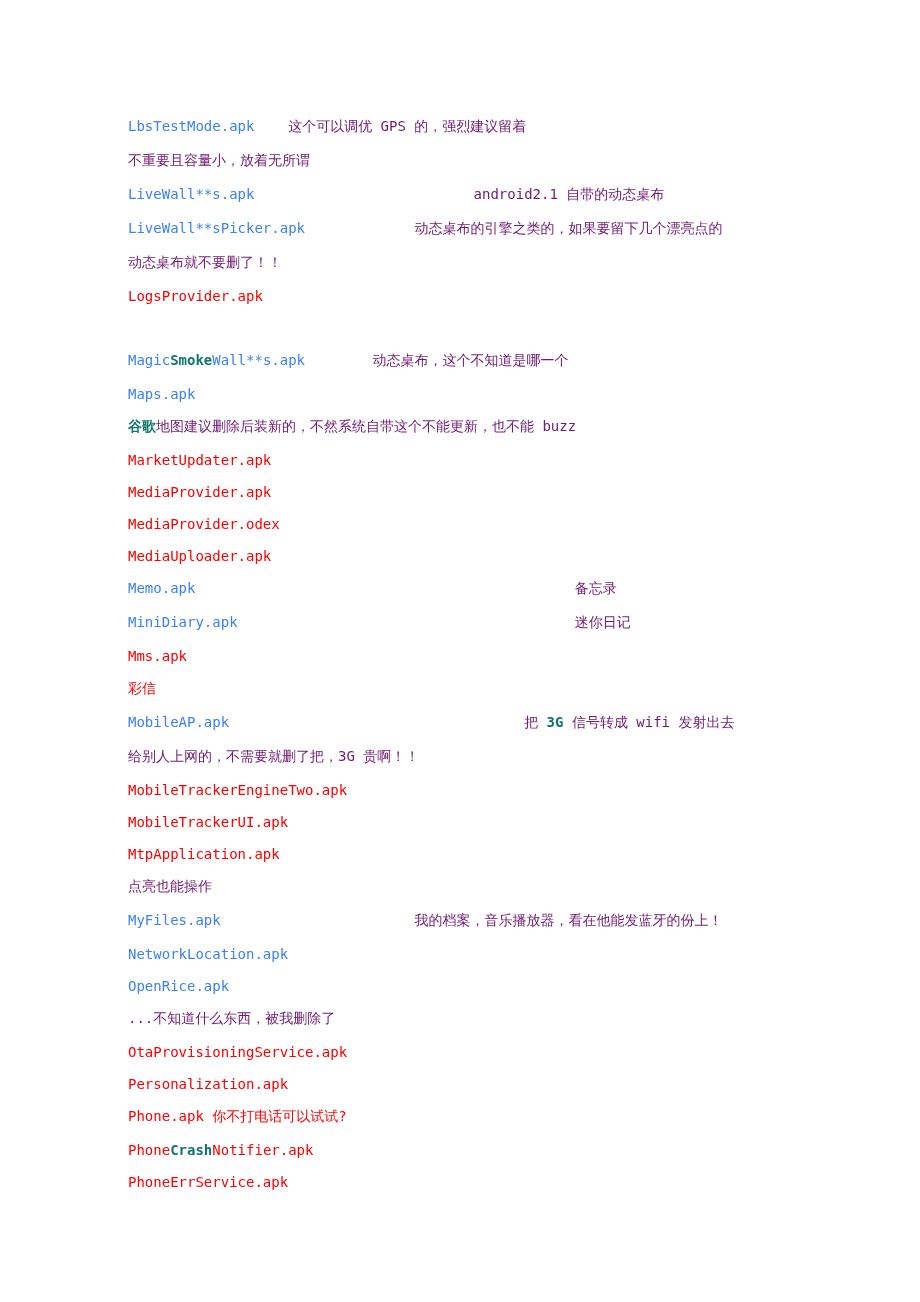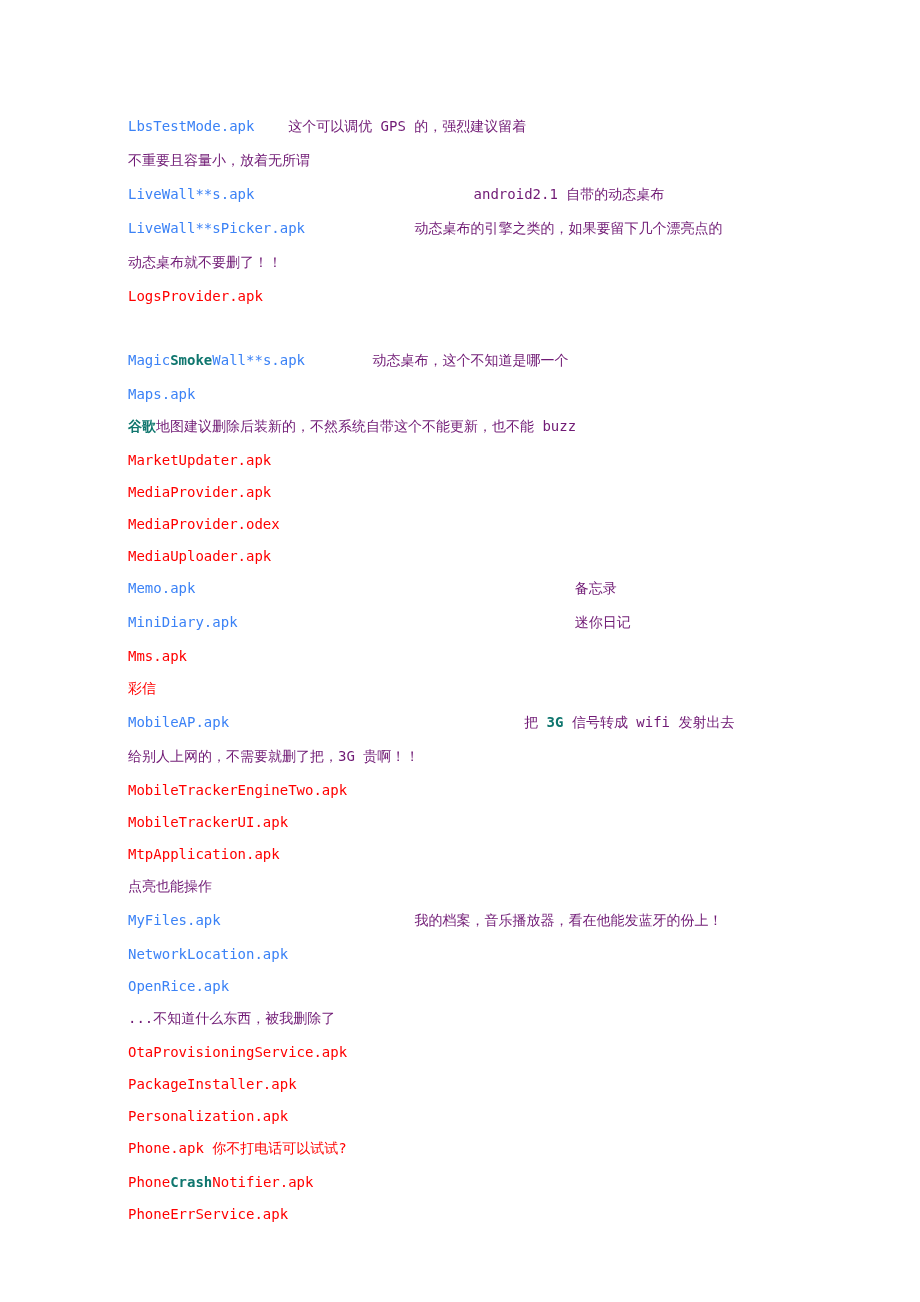--- a/index.html
+++ b/index.html
@@ -48,18 +48,17 @@
     <div class="line"><span class="black">给别人上网的，不需要就删了把，3G 贵啊！！</span></div>
     <div class="line"><span class="red">MobileTrackerEngineTwo.apk</span></div>
     <div class="line"><span class="red">MobileTrackerUI.apk</span></div>
     <div class="line"><span class="red">MtpApplication.apk</span></div>
     <div class="line"><span class="black">点亮也能操作</span></div>
     <div class="line"><span class="green">MyFiles.apk</span><span class="black">                       我的档案，音乐播放器，看在他能发蓝牙的份上！</span></div>
     <div class="line"><span class="green">NetworkLocation.apk</span></div>
     <div class="line"><span class="green">OpenRice.apk</span></div>
     <div class="line"><span class="black">...不知道什么东西，被我删除了</span></div>
     <div class="line"><span class="red">OtaProvisioningService.apk</span></div>
-    <div class="line"><span class="red">PackageInstaller.apk</span></div>
     <div class="line"><span class="red">Personalization.apk</span></div>
     <div class="line"><span class="red">Phone.apk 你不打电话可以试试?</span></div>
     <div class="line"><span class="red">Phone</span><span class="blue">Crash</span><span class="red">Notifier.apk</span></div>
     <div class="line"><span class="red">PhoneErrService.apk</span></div>
   </div>
 
 </body></html>

